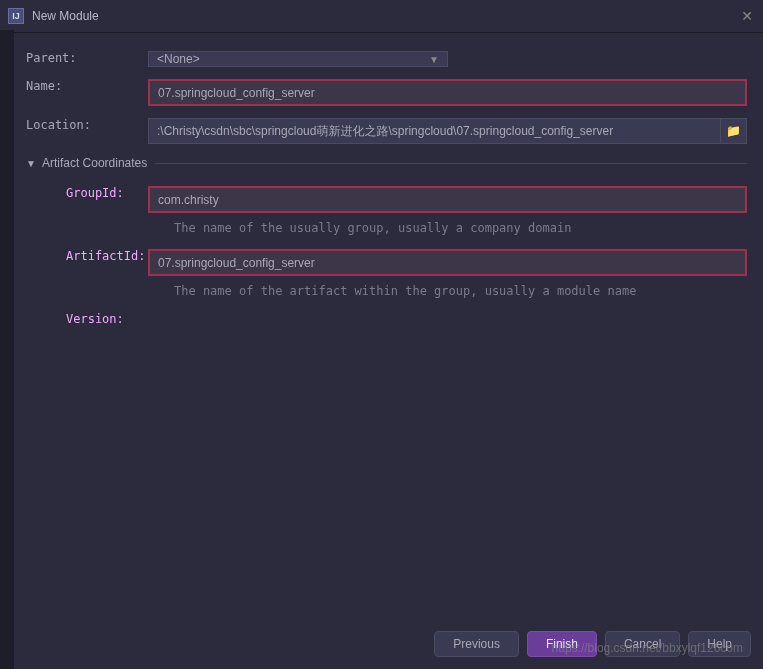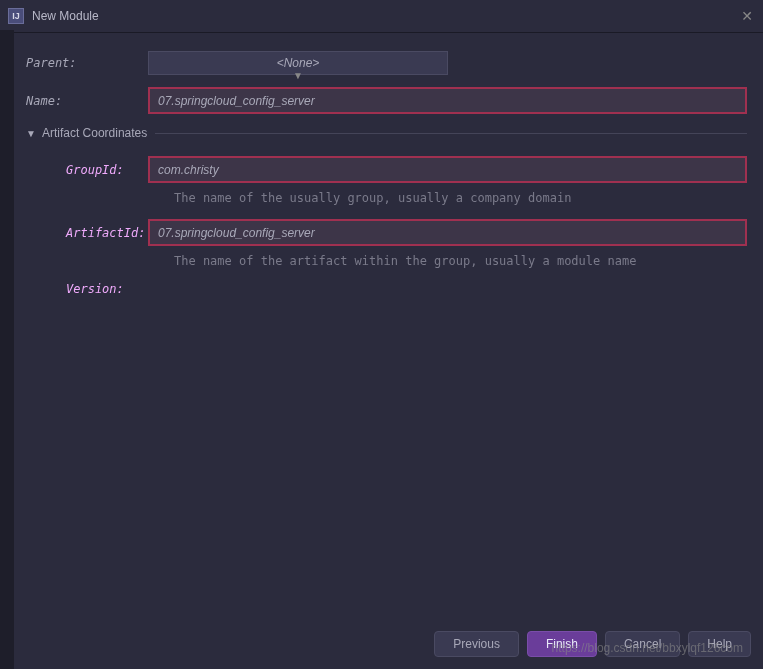--- a/index.html
+++ b/index.html
@@ -49,50 +49,47 @@
       justify-content: center;
       color: #888;
       cursor: pointer;
       font-size: 14px;
     }
     .content {
       padding: 18px 16px 0 16px;
     }
     .row {
       display: flex;
-      align-items: center;
       margin-bottom: 12px;
-      font-style: italic;
     }
     .label {
       width: 122px;
       color: #a8a8b8;
       font-size: 12px;
       font-family: 'Consolas', monospace;
     }
     .label-indent {
       width: 122px;
       padding-left: 40px;
       color: #f0abfc;
       font-size: 12px;
       font-family: 'Consolas', monospace;
     }
     .select-box {
       background: #3a3a52;
       border: 1px solid #4a4a62;
       color: #a8a8b8;
-      height: 24px;
+      height: 16px;
       padding: 4px 8px;
       font-size: 12px;
       width: 300px;
       display: flex;
       align-items: center;
       justify-content: space-between;
       cursor: pointer;
-      flex-direction: column;
     }
     .dropdown-arrow {
       color: #888;
       font-size: 10px;
     }
     .input-box {
       background: #3a3a52;
       border: 1px solid #4a4a62;
       color: #a8a8b8;
       height: 27px;
@@ -232,20 +229,29 @@
     </div>
   </div>
 
   <div class="row">
     <div class="label">Name:</div>
     <div class="input-box highlight">
       <span>07.springcloud_config_server</span>
     </div>
   </div>
 
+  <div class="row">
+    <div class="label">Location:</div>
+    <div class="location-box">
+      <div class="location-input">
+        <span>:\Christy\csdn\sbc\springcloud萌新进化之路\springcloud\07.springcloud_config_server</span>
+      </div>
+      <div class="browse-icon">📁</div>
+    </div>
+  </div>
 
   <div class="fieldset-header">
     <span class="collapse-arrow">▼</span>
     <span>Artifact Coordinates</span>
     <div class="fieldset-line"></div>
   </div>
 
   <div class="row">
     <div class="label-indent">GroupId:</div>
     <div class="input-box highlight">

